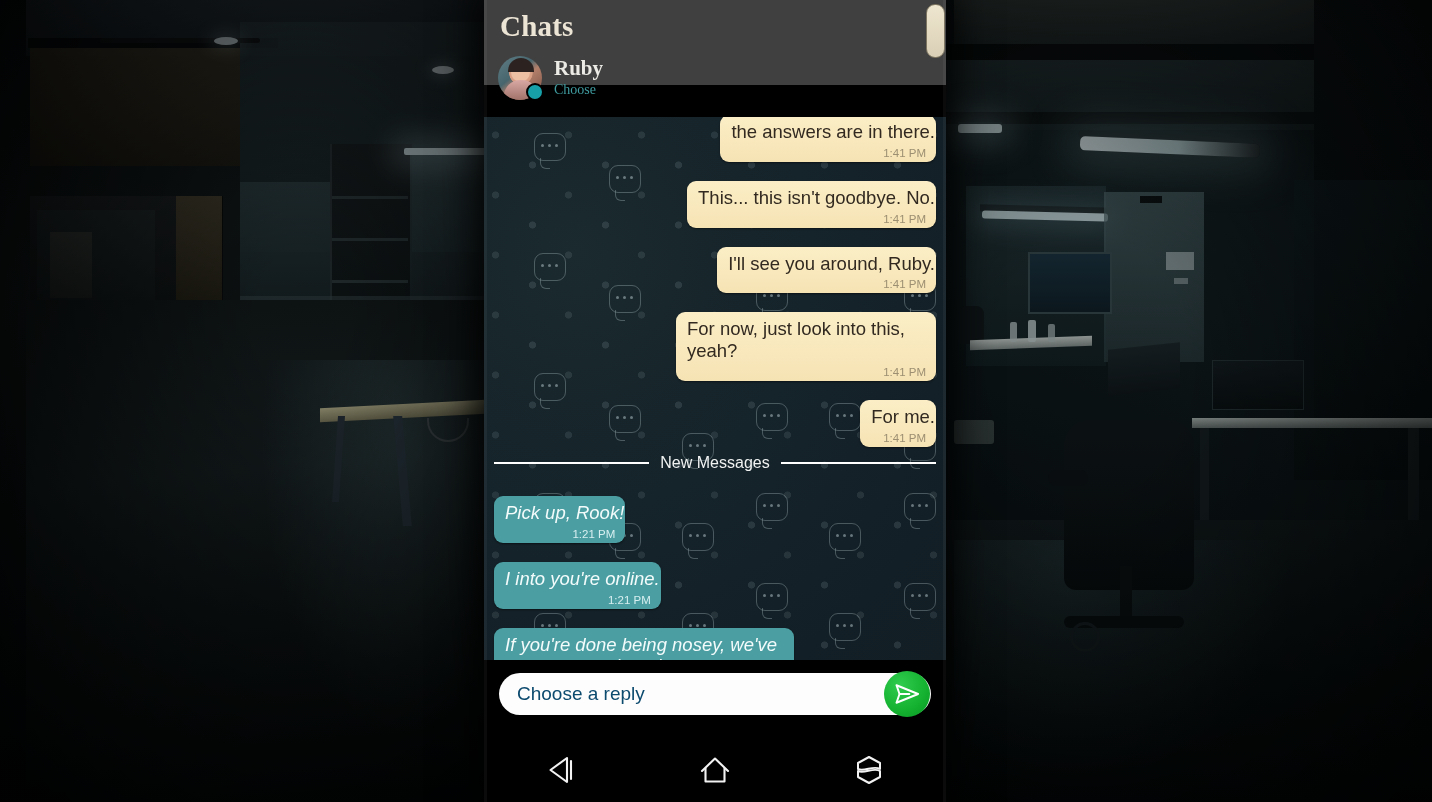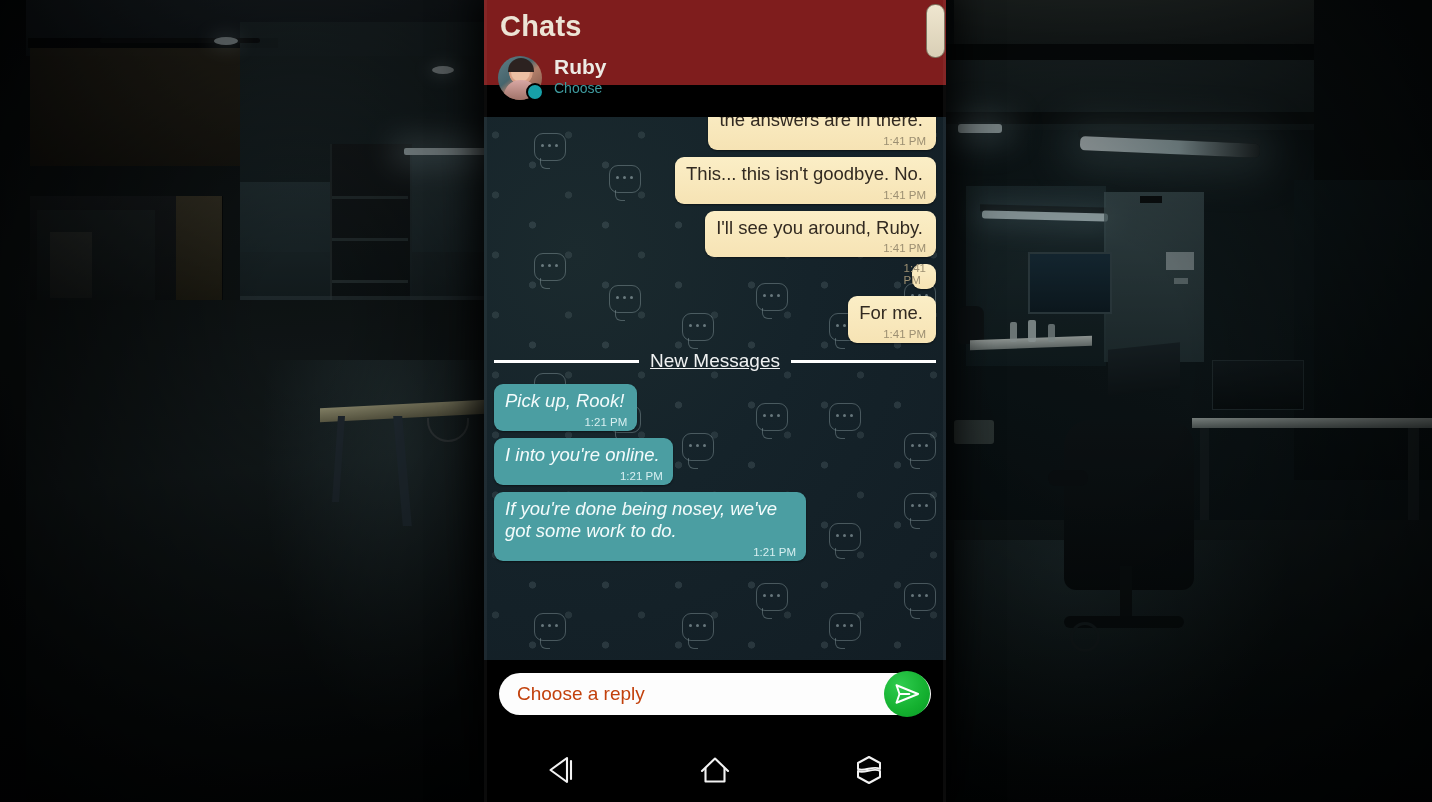--- a/index.html
+++ b/index.html
@@ -325,21 +325,22 @@
     height: 802px;
     background: #000;
     overflow: hidden;
     box-shadow: 0 0 34px 10px rgba(0,0,0,.85);
   }
 
   
   .phone-header {
     position: absolute; left: 0; top: 0;
     width: 462px; height: 85px;
-    background: #7f1d1d;
+    background: #404040;
+    font-family: Liberation Serif, serif;
   }
   .chats-title {
     position: absolute;
     left: 16px; top: 10px;
     font-size: 29px;
     font-weight: bold;
     color: #ece4d5;
     letter-spacing: .2px;
   }
   .statusbar {
@@ -387,23 +388,23 @@
     position: absolute;
     left: 442px; top: 4px;
     width: 17px; height: 52px;
     background: linear-gradient(180deg,#efe6cf 0%,#d9cfb6 100%);
     border-radius: 9px;
     border: 1px solid #7e7560;
   }
 
   .contact-row {
     position: absolute;
-    left: 0; top: 56px;
+    left: 0; top: 50px;
     width: 462px; height: 55px;
-    display: flex; align-items: flex-start;
+    display: flex; align-items: center;
   }
   .avatar-wrap {
     position: relative;
     margin-left: 14px;
     width: 44px; height: 44px;
   }
   .avatar {
     width: 44px; height: 44px;
     border-radius: 50%;
     overflow: hidden;
@@ -512,23 +513,24 @@
     left: 0; top: 0; right: 0; bottom: 0;
     padding: 0 10px;
   }
   .msg-row { display: flex; margin-bottom: 7px; }
   .msg-row.right { justify-content: flex-end; }
   .msg-row.left { justify-content: flex-start; }
 
   .bubble {
     position: relative;
     max-width: 266px;
-    padding: 6px 13px 19px 11px;
+    padding: 6px 1px 19px 11px;
     border-radius: 9px;
     box-shadow: 0 1px 2px rgba(0,0,0,.45);
+    margin-top: 12px;
   }
   .bubble .txt {
     font-size: 18.5px;
     line-height: 1.18;
     display: block;
   }
   .bubble .time {
     position: absolute;
     right: 10px; bottom: 3px;
     font-size: 11.5px;
@@ -550,42 +552,42 @@
 
   .divider {
     display: flex; align-items: center;
     gap: 11px;
     margin: 7px 0 12px 0;
   }
   .divider .line {
     flex: 1; height: 2.5px; background: #ffffff;
   }
   .divider .label {
-    font-size: 19px; color: #f0f2f2; white-space: nowrap; text-decoration: underline;
+    font-size: 16px; color: #f0f2f2; white-space: nowrap;
   }
 
   
   .input-zone {
     position: absolute;
     left: 0; top: 660px;
     width: 462px; height: 78px;
     background: #000;
   }
   .input-bar {
     position: absolute;
     left: 15px; top: 13px;
     width: 432px; height: 42px;
     background: #fdfdfd;
     border-radius: 21px;
     display: flex; align-items: center;
   }
   .input-placeholder {
     margin-left: 18px;
     font-size: 19px;
-    color: #c2410c;
+    color: #0c4a6e;
   }
   .send-btn {
     position: absolute;
     right: 1px; top: -2px;
     width: 46px; height: 46px;
     border-radius: 50%;
     background: radial-gradient(circle at 35% 30%, #2fcc4f 0%, #14b02f 60%, #0a9a26 100%);
     display: flex; align-items: center; justify-content: center;
   }
 
@@ -858,20 +860,21 @@
 
         <div class="msg-row right">
           <div class="bubble cream">
             <span class="txt">I'll see you around, Ruby.</span>
             <span class="time">1:41 PM</span>
           </div>
         </div>
 
         <div class="msg-row right">
           <div class="bubble cream" style="max-width:248px;">
+            <span class="txt">For now, just look into this, yeah?</span>
             <span class="time">1:41 PM</span>
           </div>
         </div>
 
         <div class="msg-row right">
           <div class="bubble cream">
             <span class="txt">For me.</span>
             <span class="time">1:41 PM</span>
           </div>
         </div>

